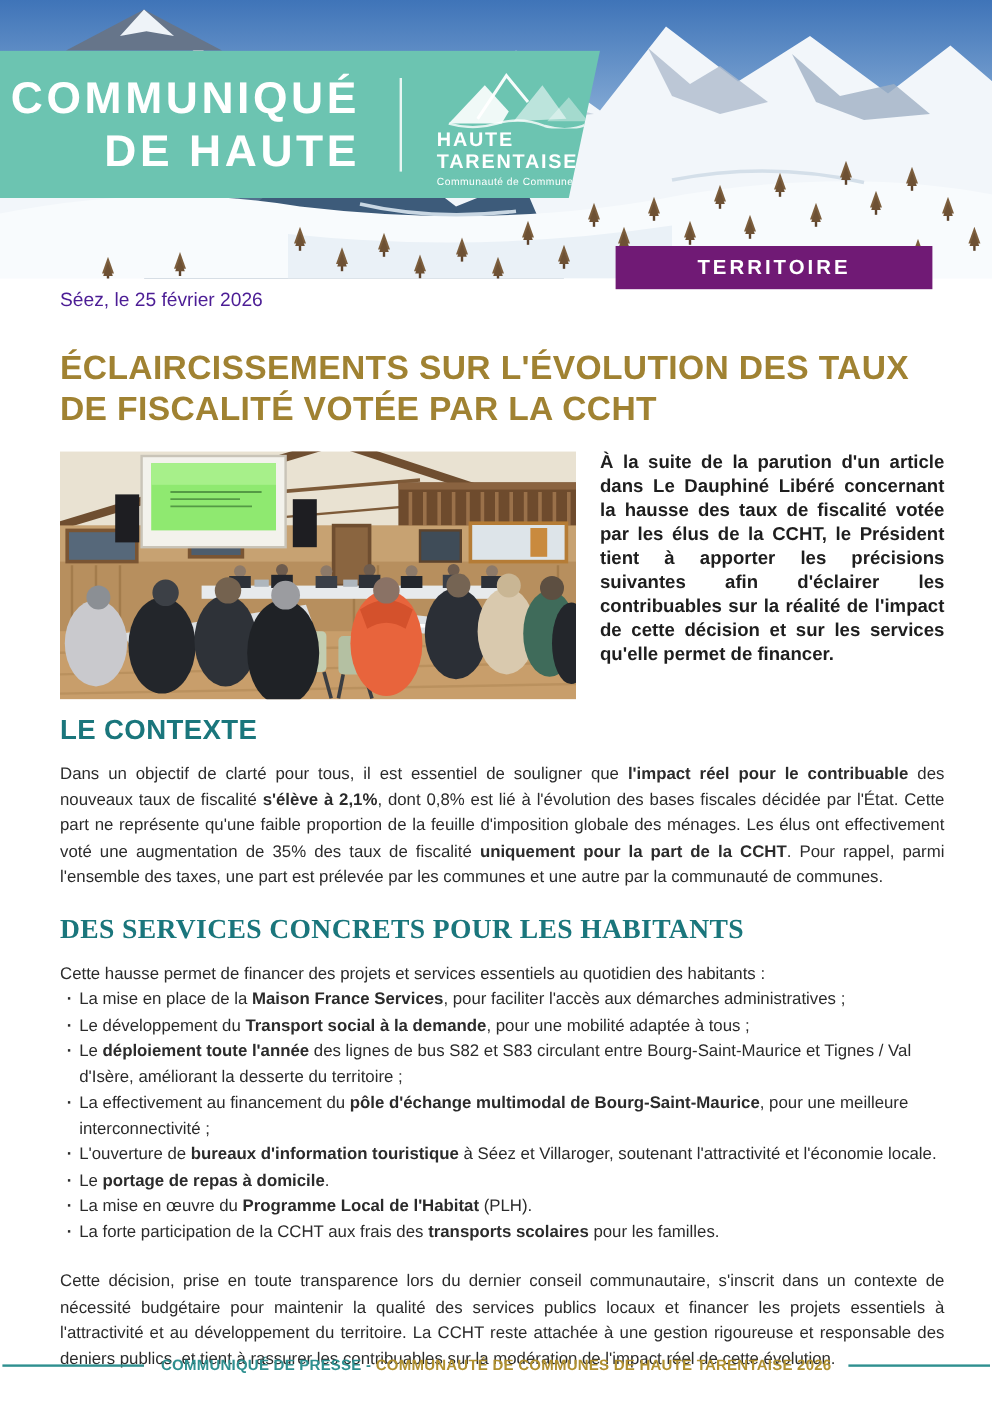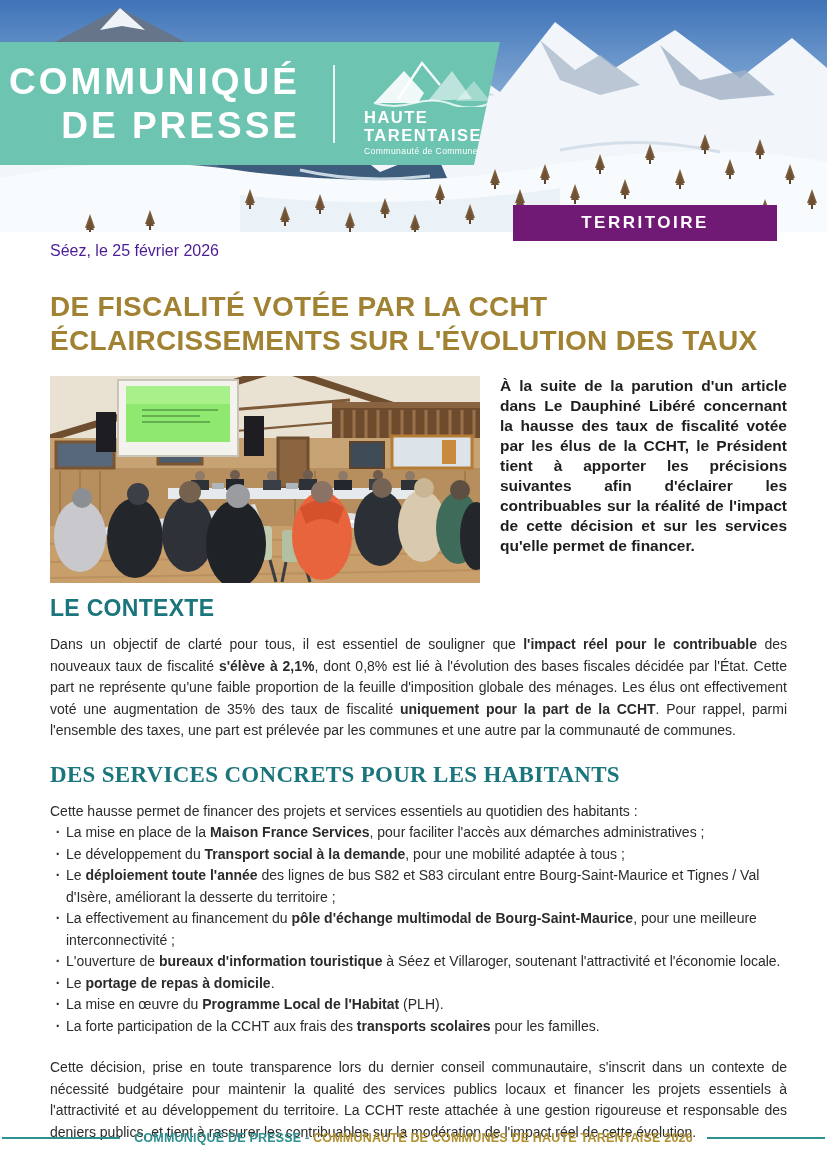--- a/index.html
+++ b/index.html
@@ -118,21 +118,21 @@
       <use href="#tree" x="812" y="205"></use>
       <use href="#tree" x="765" y="215"></use>
       <use href="#tree" x="690" y="222"></use>
       <use href="#tree" x="150" y="226"></use>
       <use href="#tree" x="90" y="230"></use>
     </svg>
 
     <div class="banner">
       <div class="banner-title">
         <span>COMMUNIQUÉ</span><br>
-        <span>DE PRESSE</span>
+        <span>DE HAUTE</span>
       </div>
       <div class="banner-divider"></div>
       <div class="banner-logo">
         <svg class="peaks" width="120" height="52" viewBox="0 0 120 52" aria-hidden="true">
           <polygon points="2,48 32,16 52,38 46,48" fill="#ffffff" opacity=".9"></polygon>
           <polyline points="26,44 50,8 68,30" fill="none" stroke="#ffffff" stroke-width="2.5" opacity=".95"></polyline>
           <polygon points="56,46 80,16 100,44" fill="#ffffff" opacity=".55"></polygon>
           <polygon points="84,46 102,26 118,46" fill="#ffffff" opacity=".38"></polygon>
           <path d="M2,48 q20,6 40,0 q20,-6 40,2 q20,6 36,-2" fill="none" stroke="#ffffff" stroke-width="2" opacity=".8"></path>
         </svg>
@@ -146,22 +146,22 @@
   <div class="badge">
     <span>TERRITOIRE</span>
   </div>
 
   <div class="content">
     <div class="inner">
 
       <div class="dateline">Séez, le 25 février 2026</div>
 
       <div class="doc-title">
+        <span>ÉCLAIRCISSEMENTS SUR L'ÉVOLUTION DES TAUX</span>
         <span>DE FISCALITÉ VOTÉE PAR LA CCHT</span>
-        <span>ÉCLAIRCISSEMENTS SUR L'ÉVOLUTION DES TAUX</span>
       </div>
 
       <div class="row">
         <div class="photo">
           <svg width="430" height="207" viewBox="0 0 430 207" preserveAspectRatio="none" aria-hidden="true">
 
             <rect width="430" height="70" fill="#e9e2d2"></rect>
             <line x1="0" y1="62" x2="225" y2="-6" stroke="#6f4e30" stroke-width="7"></line>
             <line x1="430" y1="58" x2="235" y2="-6" stroke="#6f4e30" stroke-width="7"></line>
             <line x1="60" y1="44" x2="300" y2="24" stroke="#7d5a38" stroke-width="3"></line>

